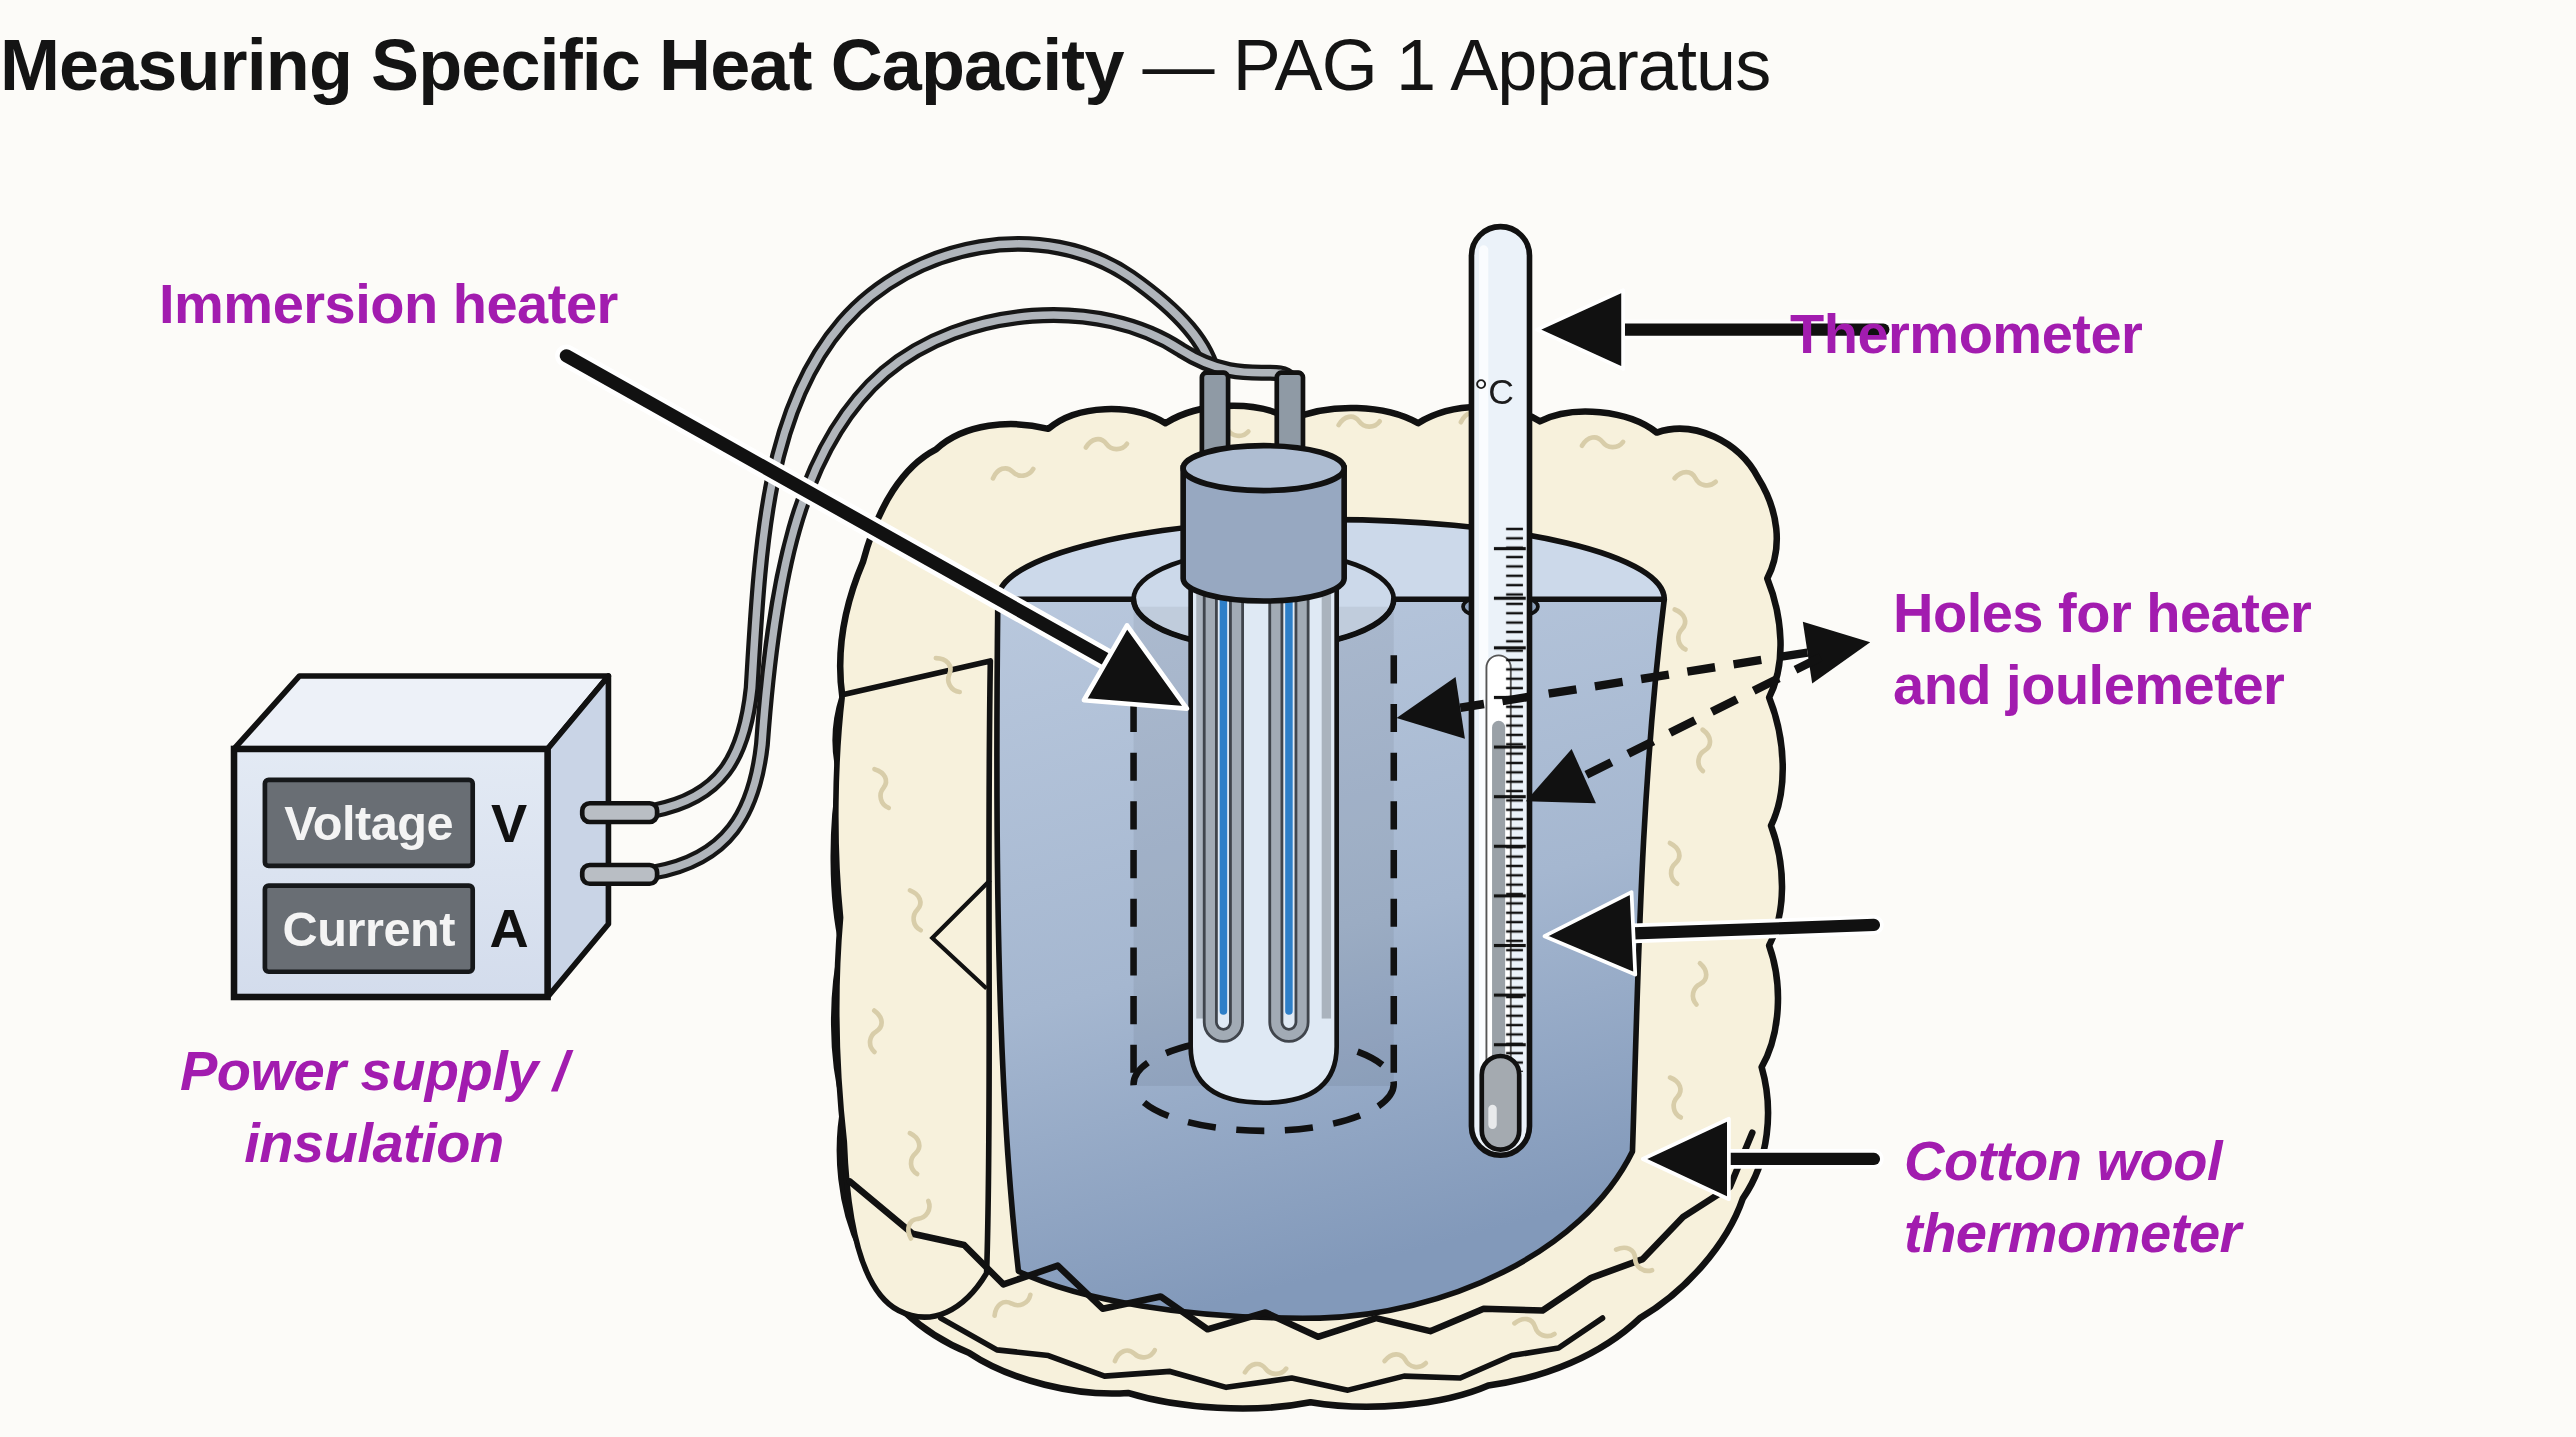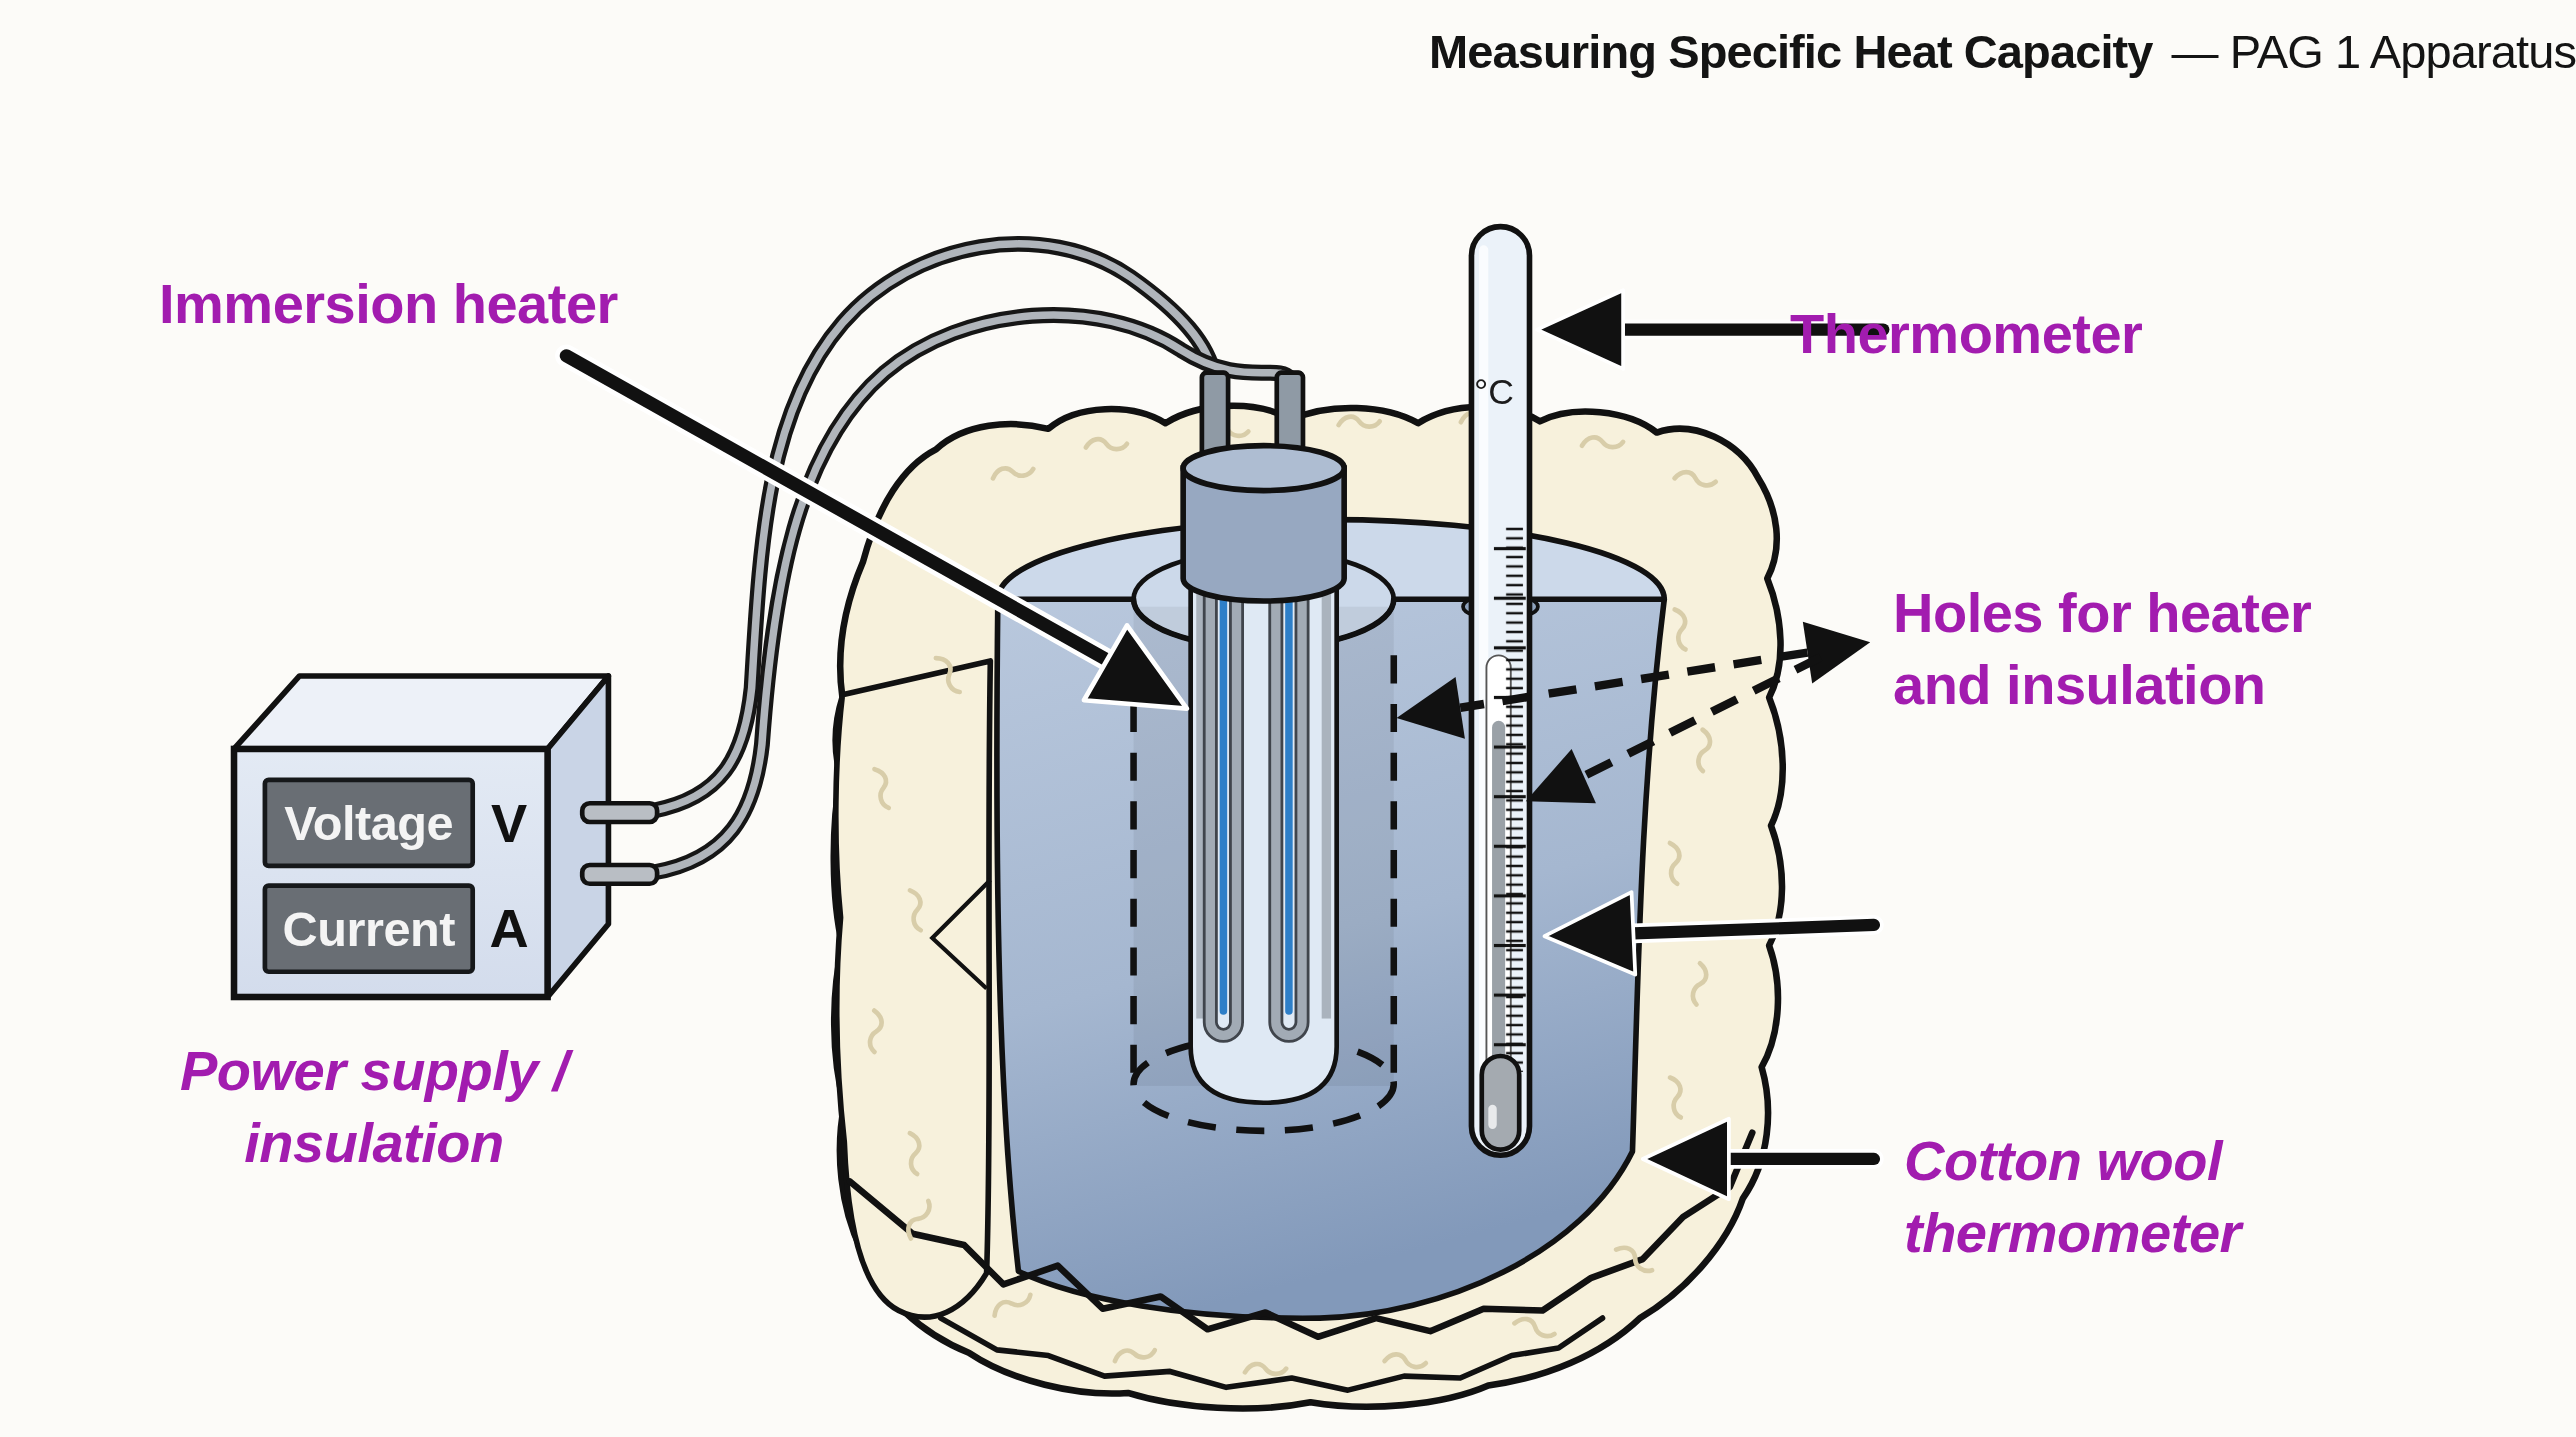--- a/index.html
+++ b/index.html
@@ -1,21 +1,21 @@
 <!DOCTYPE html>
 <html style="font-size:15px"><head>
 <meta charset="utf-8">
 <style>
   html,body{margin:0;padding:0;}
   body{width:2576px;height:1438px;overflow:hidden;background:#fcfbf8;}
   .stage{position:relative;width:2576px;height:1438px;background:#fcfbf8;
          font-family:"Liberation Sans",sans-serif;color:#141414;}
   .art{position:absolute;left:0;top:0;width:2576px;height:1438px;}
-  .title{position:absolute;left:0;top:24px;width:100%;text-align:right;
-         font-size:47px;letter-spacing:-0.9px;white-space:nowrap;}
+  .title{position:absolute;left:0;top:24px;width:100%;text-align:left;
+         font-size:72px;letter-spacing:-0.9px;white-space:nowrap;}
   .title .main{font-weight:700;}
   .title .suffix{font-weight:400;margin-left:19px;}
   .lbl{position:absolute;font-weight:700;font-size:56px;line-height:1.28;
        letter-spacing:-0.5px;white-space:nowrap;color:#a21caf;}
   .lbl.center{text-align:center;}
   svg text{font-family:"Liberation Sans",sans-serif;}
   .disp-text{font-size:52px;font-weight:700;fill:#f4f4f4;letter-spacing:-0.5px;}
   .unit-text{font-size:58px;font-weight:700;fill:#111;}
   .deg-text{font-size:38px;font-weight:400;fill:#1c1c1c;}
 </style>
@@ -234,21 +234,21 @@
 <div class="title">
   <span class="main">Measuring Specific Heat Capacity</span><span class="suffix">— PAG 1 Apparatus</span>
 </div>
 
 <div class="lbl" style="left:159px;top:268px;">Immersion heater</div>
 
 <div class="lbl" style="left:1790px;top:298px;">Thermometer</div>
 
 <div class="lbl" style="left:1893px;top:577px;">
   <div>Holes for heater</div>
-  <div>and insulation</div>
+  <div>and joulemeter</div>
 </div>
 
 
 <div class="lbl" style="left:1904px;top:1125px;font-style:italic;">
   <div>Cotton wool</div>
   <div>thermometer</div>
 </div>
 
 <div class="lbl center" style="left:112px;top:1035px;width:524px;font-style:italic;">
   <div>Power supply /</div>

